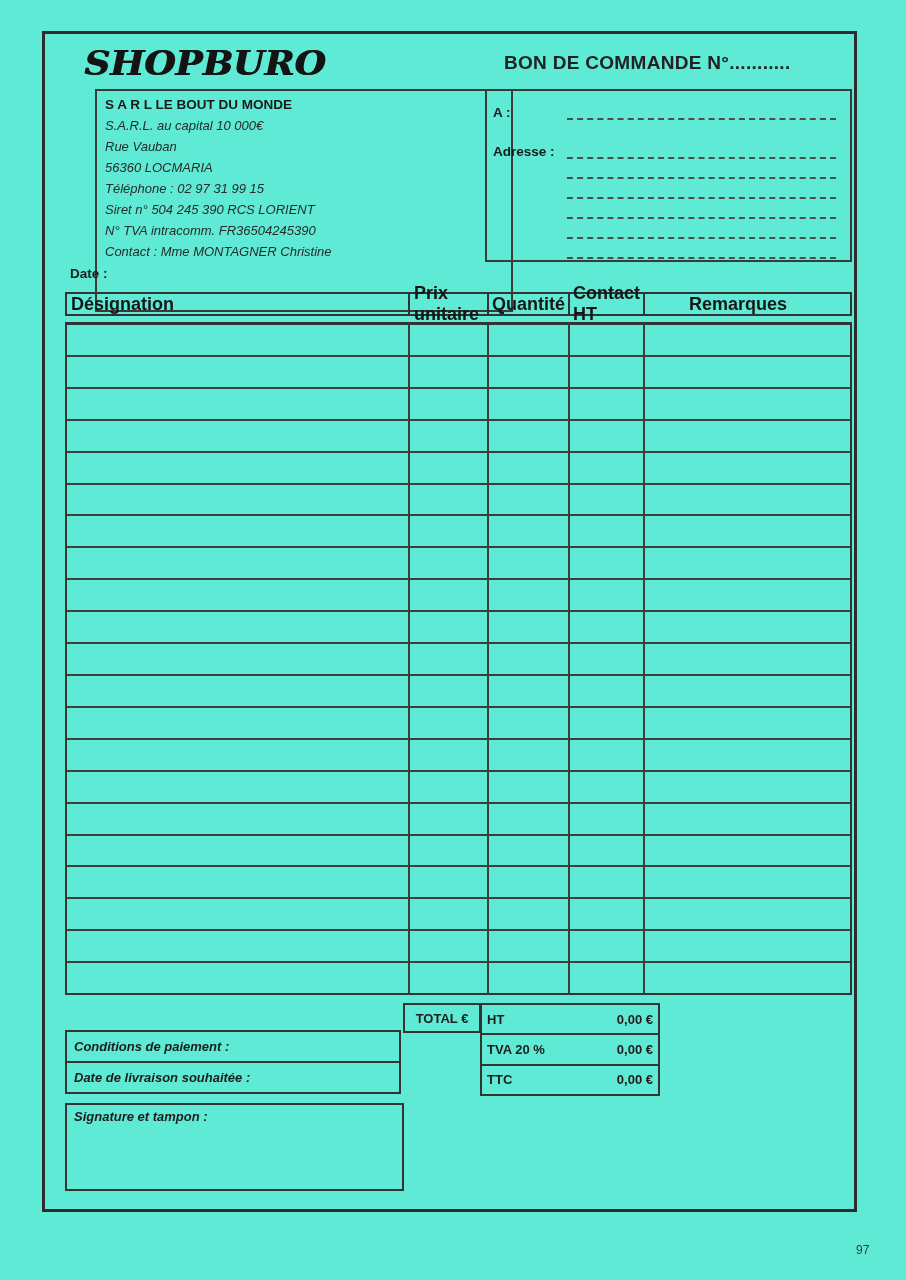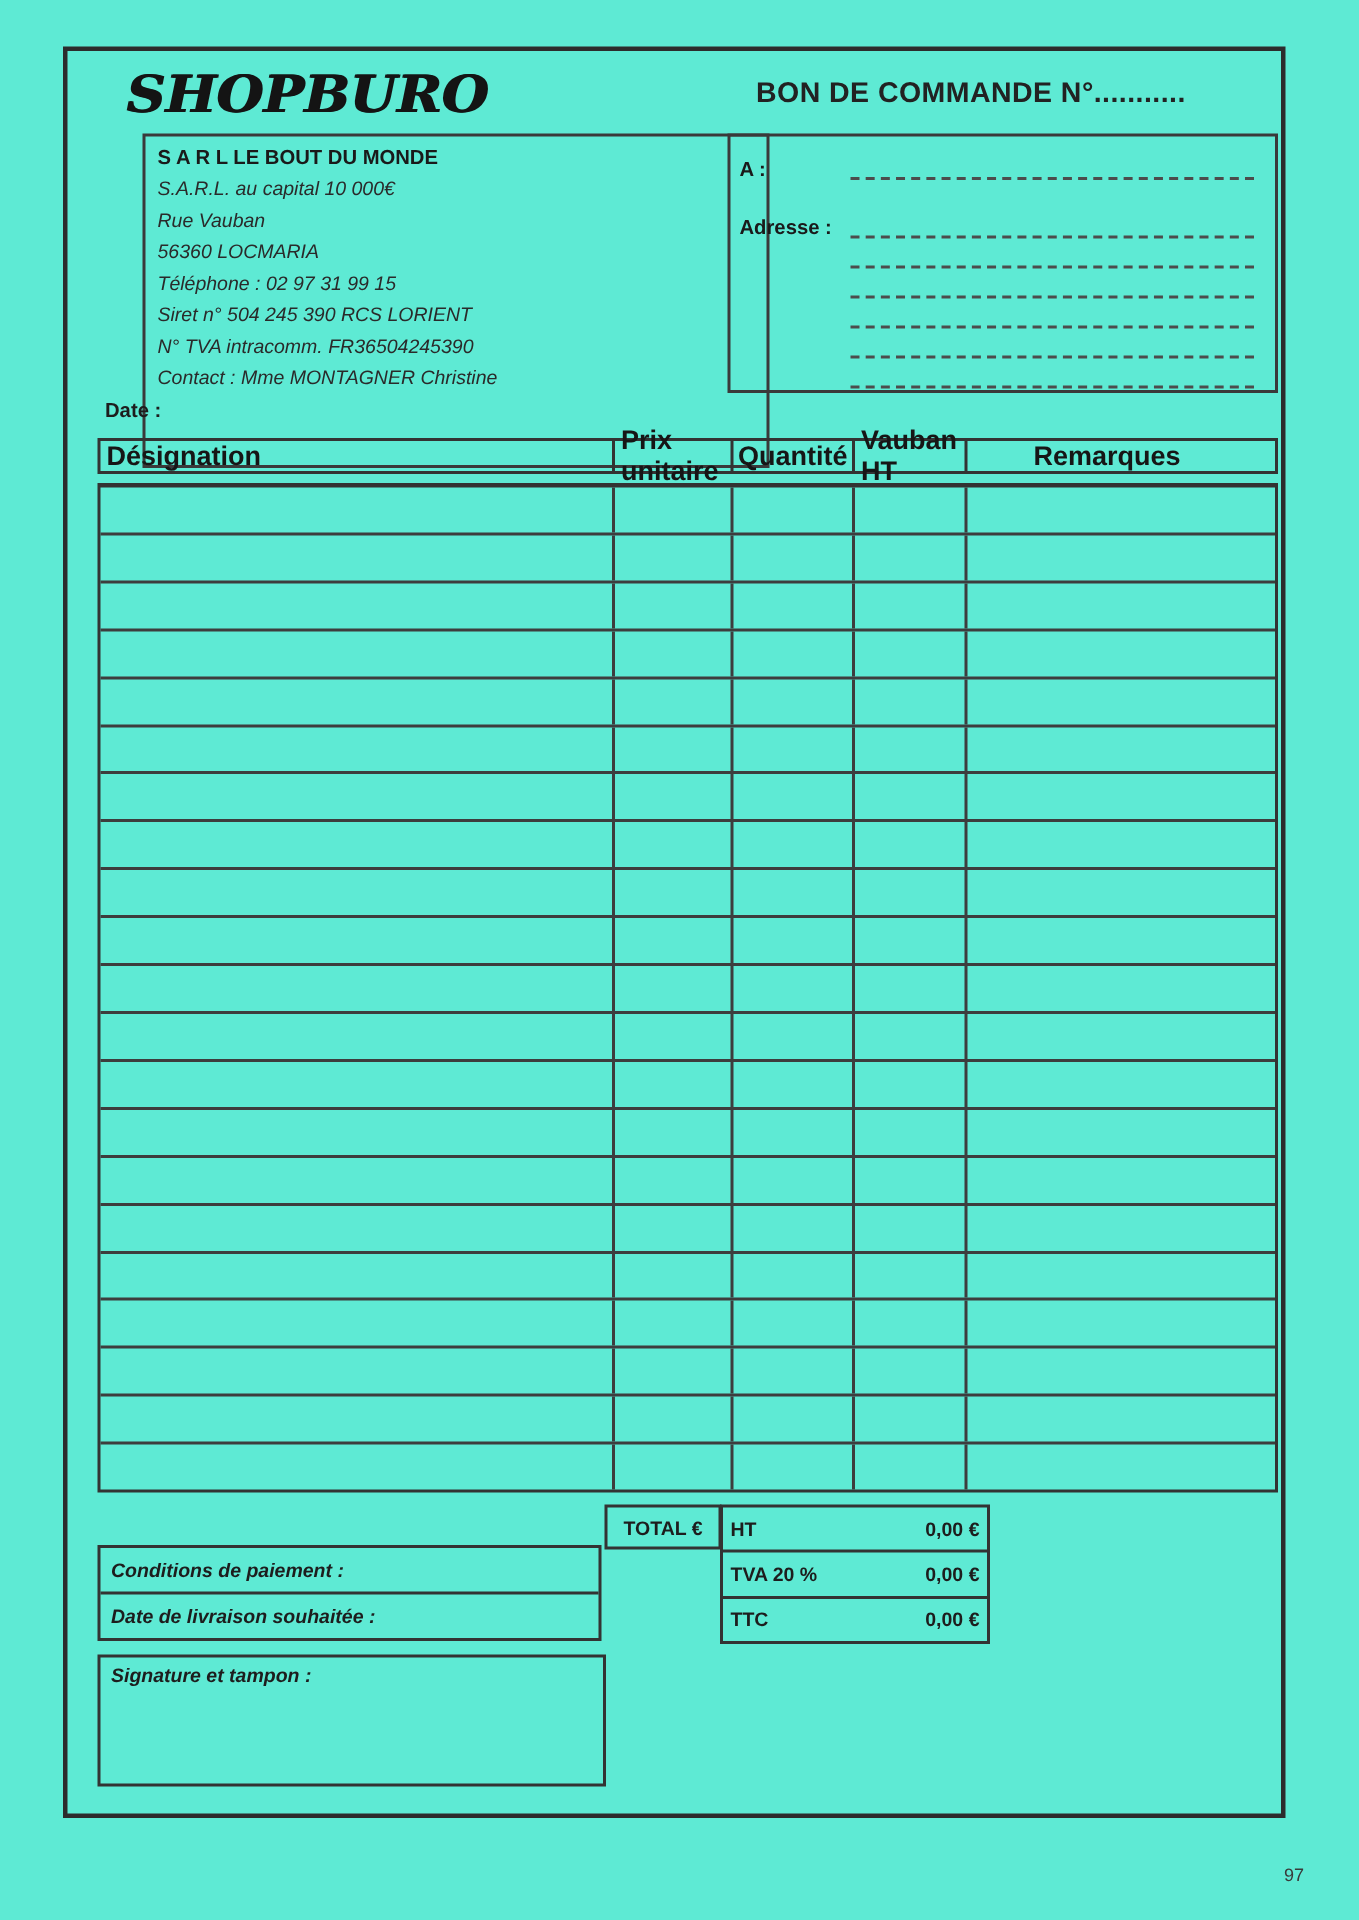--- a/index.html
+++ b/index.html
@@ -167,21 +167,21 @@
         <div class="addr-extra"></div>
       </div>
   </div>
 
   <div class="date-label">Date :</div>
 
   <div class="items-head">
     <div class="hcell hc0">Désignation</div>
     <div class="hcell hc1">Prix unitaire</div>
     <div class="hcell hc2">Quantité</div>
-    <div class="hcell hc3">Vauban HT</div>
+    <div class="hcell hc3">Contact HT</div>
     <div class="hcell hc4">Remarques</div>
   </div>
 
   <div class="items-body" id="items-body">
       <div class="trow">
         <div class="tcell c0"></div>
         <div class="tcell c1"></div>
         <div class="tcell c2"></div>
         <div class="tcell c3"></div>
         <div class="tcell c4"></div>

